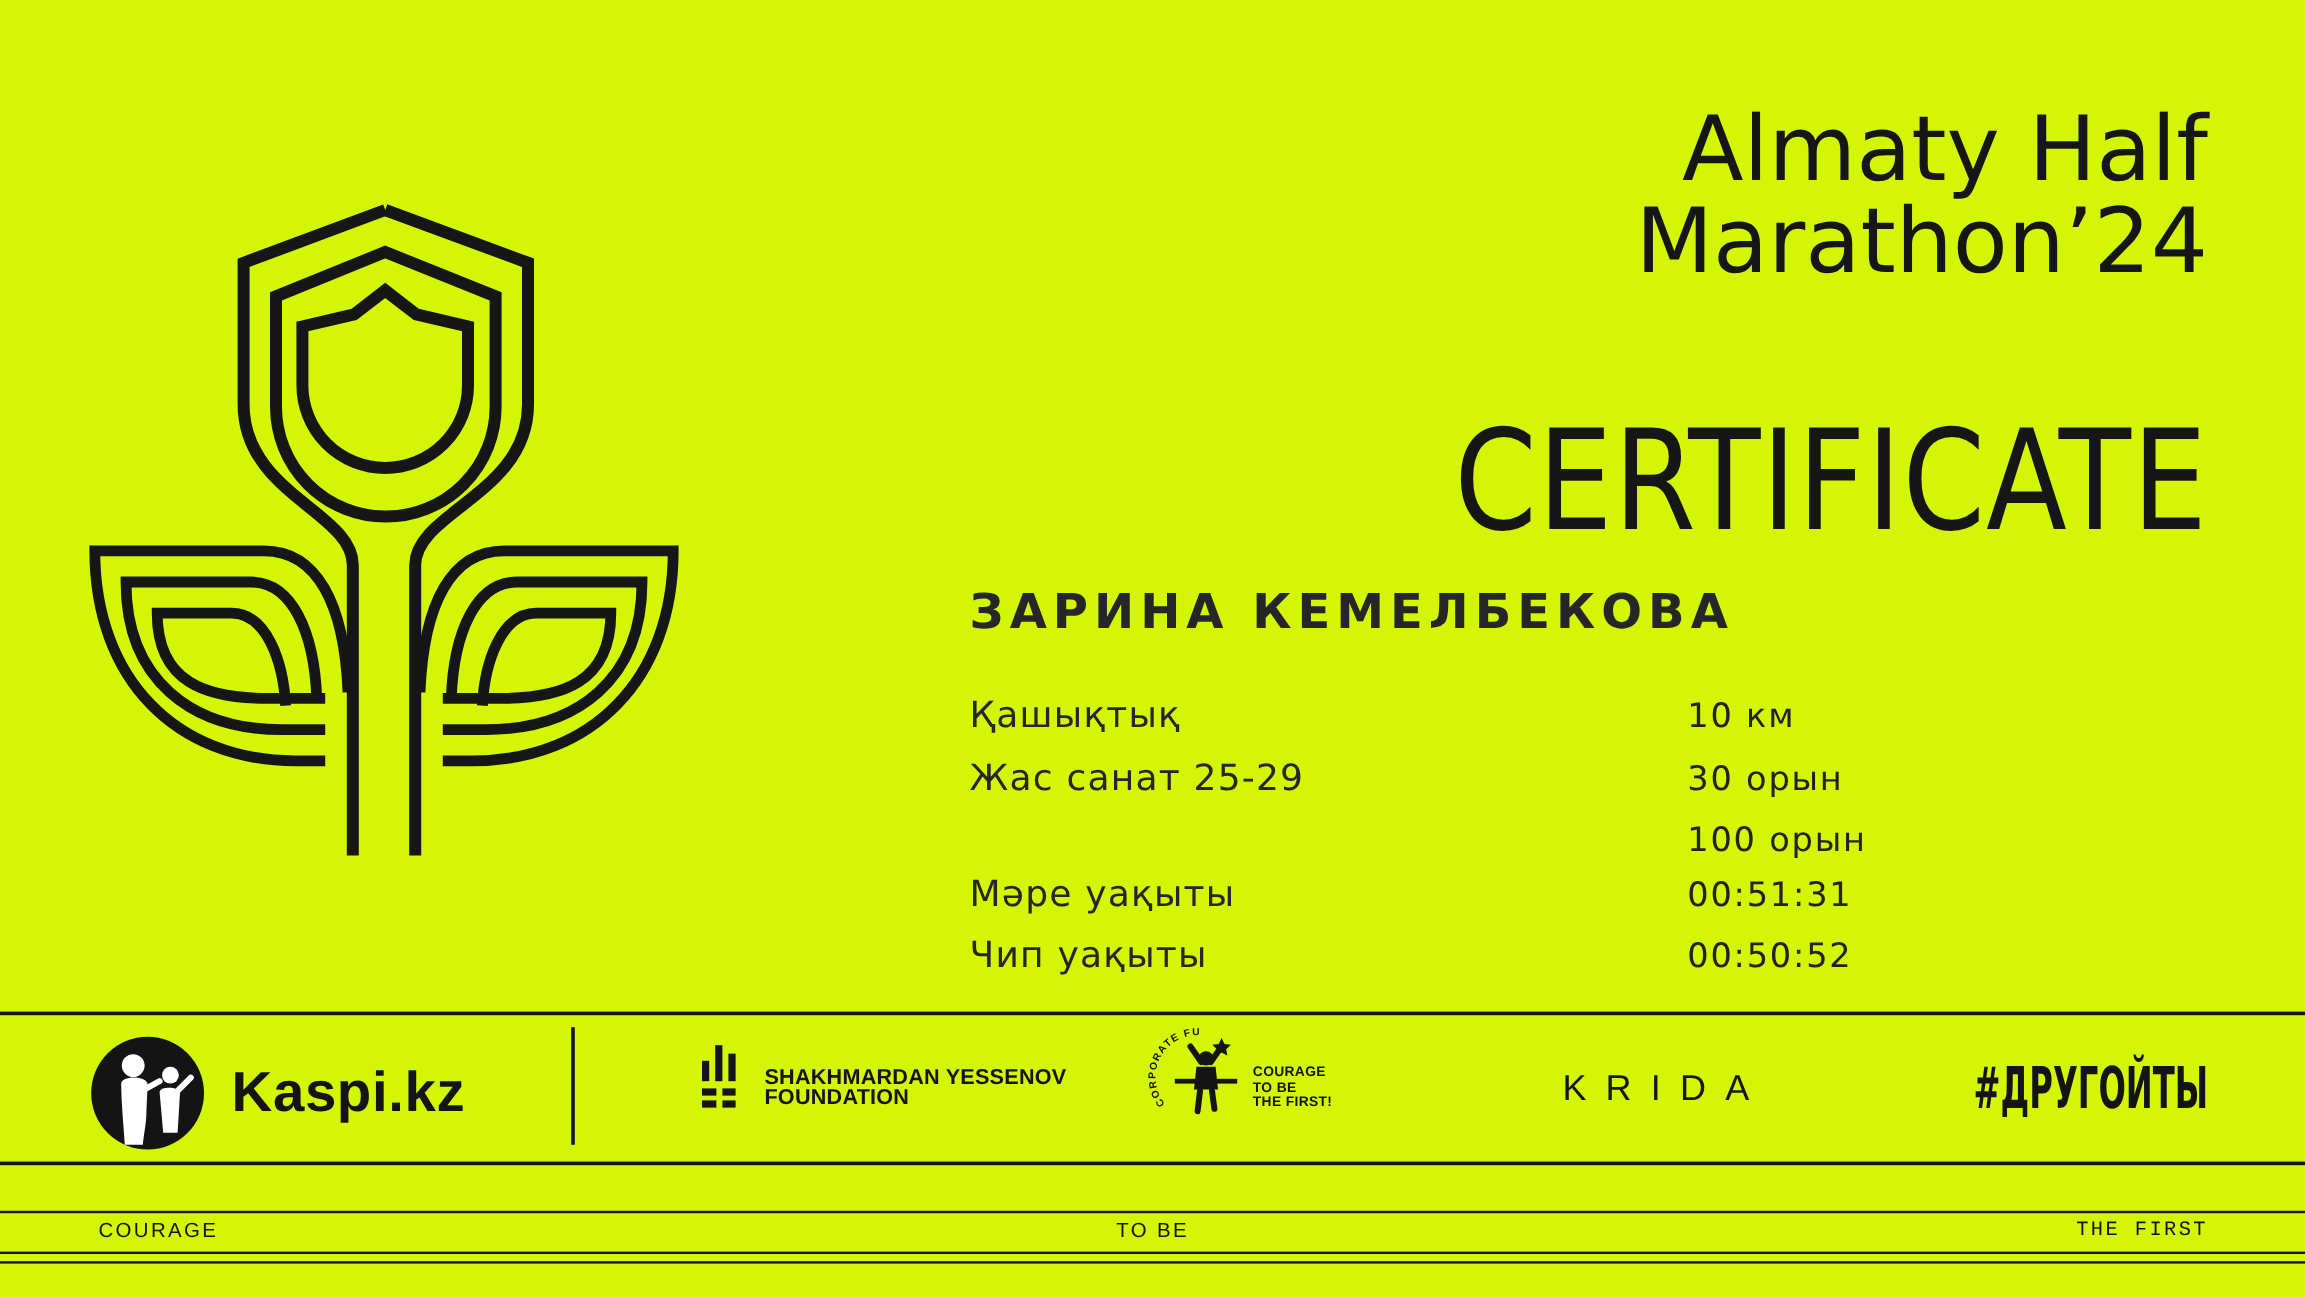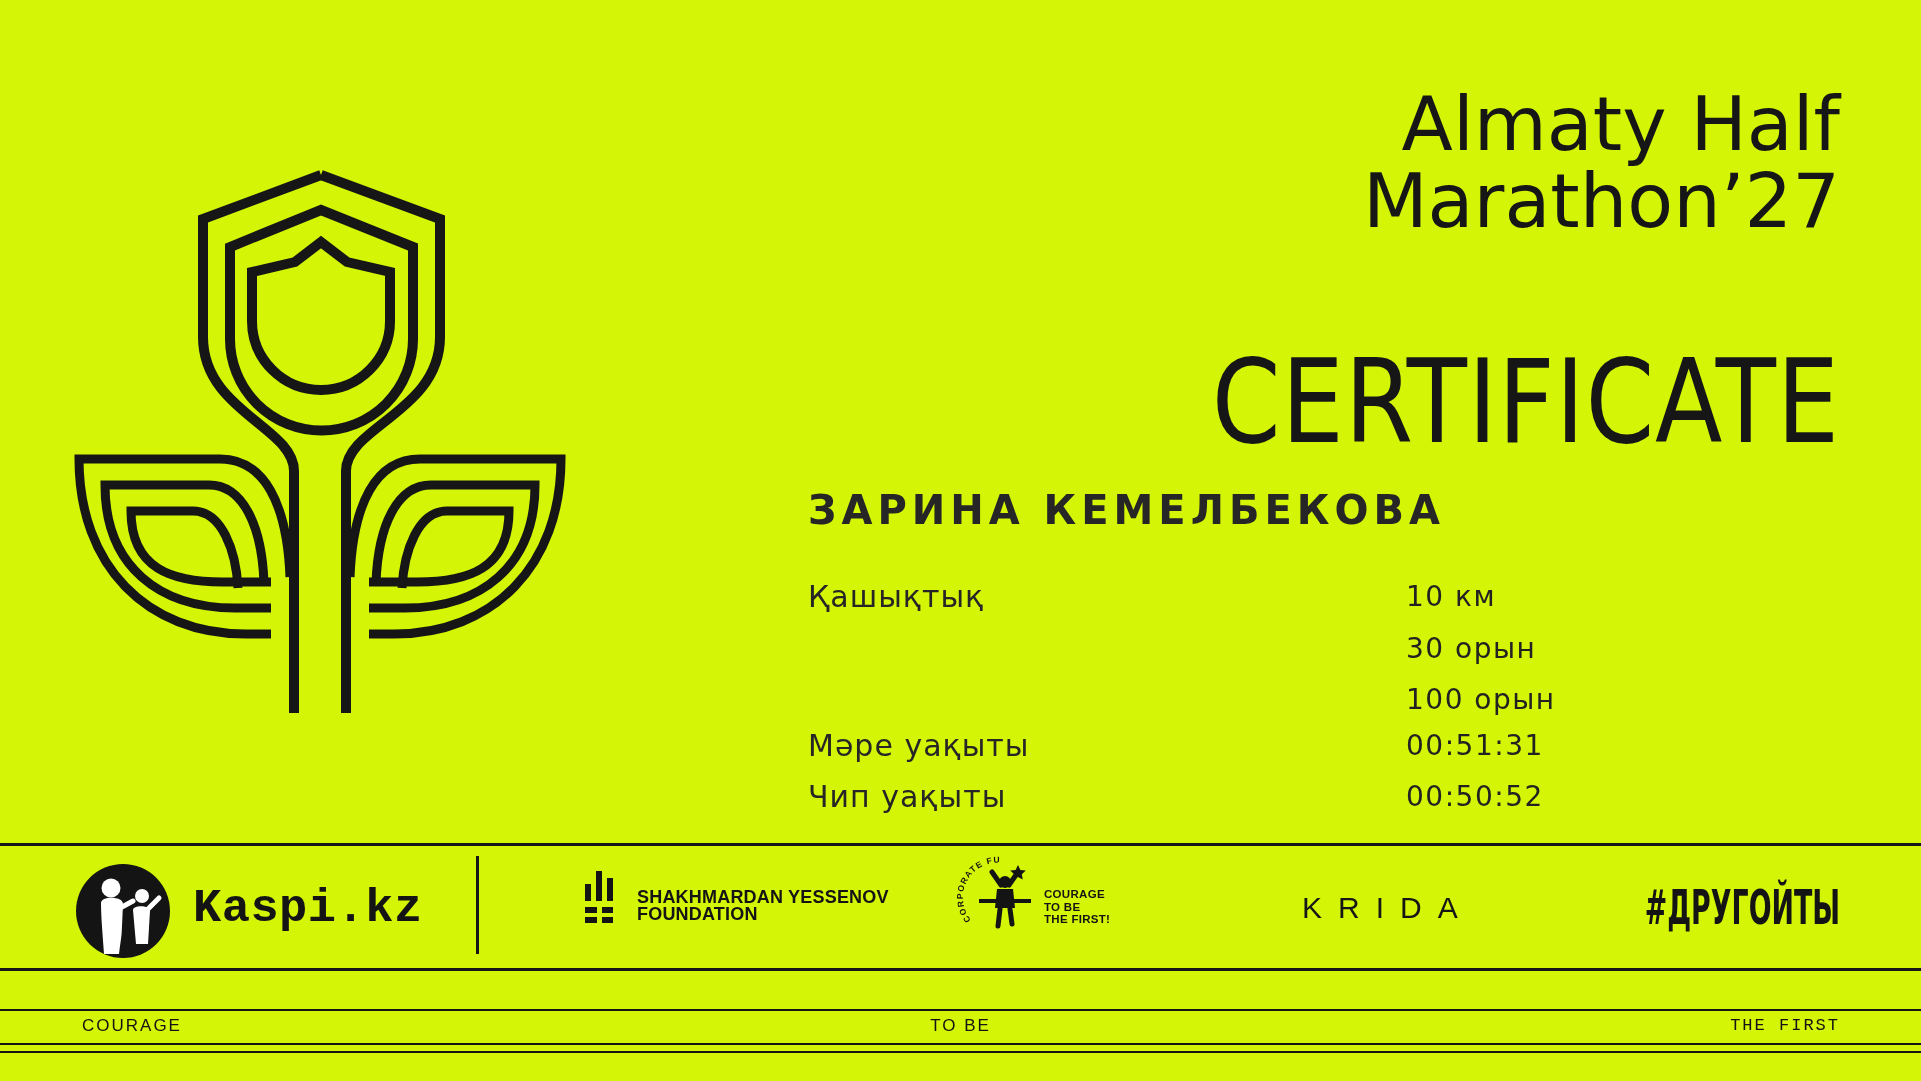--- a/index.html
+++ b/index.html
@@ -44,21 +44,21 @@
   .hl-band-bottom{top:968px;height:3px;}
   .hl-strip-1{top:1009px;height:2px;}
   .hl-strip-2{top:1043px;height:2px;}
   .hl-strip-3{top:1051px;height:2px;}
 
   
   .kaspi-circle{left:76px;top:864px;width:94px;height:94px;}
   .kaspi-word{
     left:193px;top:882px;font-size:47px;font-weight:700;color:#141414;
     letter-spacing:0.5px;white-space:nowrap;
-    font-family:Liberation Mono, monospace;
+    font-family:Liberation Sans, sans-serif;
   }
   .band-divider{left:476px;top:856px;width:3px;height:98px;background:#161616;}
   .yessenov-icon{left:585px;top:871px;width:28px;height:52px;}
   .yessenov-text{
     left:637px;top:889px;font-size:18px;line-height:17px;font-weight:700;
     letter-spacing:0.2px;color:#141414;white-space:nowrap;
     font-family:"Liberation Sans","DejaVu Sans",sans-serif;
   }
   .courage-logo{left:963px;top:858px;width:84px;height:84px;}
   .courage-text{
@@ -110,32 +110,33 @@
     <g transform="translate(494 0) scale(-1 1)">
       <path d="M 217,404 C 214,330 191,286 147,286 L 6,286 C 6,393 74,461 173,461 L 198,461"></path>
       <path d="M 191,410 C 189,353 170,312 136,312 L 32,312 C 32,394 87,435 162,435 L 198,435"></path>
       <path d="M 165,415 C 163,378 149,338 120,338 L 58,338 C 58,396 99,409 150,409 L 198,409"></path>
     </g>
   </g>
 </svg>
 
 <div class="abs event-title">
   <div>Almaty Half</div>
-  <div>Marathon’27</div>
+  <div>Marathon’24</div>
 </div>
 
 <div class="abs cert-heading">CERTIFICATE</div>
 
 <div class="abs runner-name">ЗАРИНА КЕМЕЛБЕКОВА</div>
 
 <div class="abs result-row row-0">
   <span class="lbl">Қашықтық</span>
   <span class="val">10 км</span>
 </div>
 <div class="abs result-row row-1">
+  <span class="lbl">Жас санат 25-29</span>
   <span class="val">30 орын</span>
 </div>
 <div class="abs result-row row-2">
   <span class="val">100 орын</span>
 </div>
 <div class="abs result-row row-3">
   <span class="lbl">Мәре уақыты</span>
   <span class="val">00:51:31</span>
 </div>
 <div class="abs result-row row-4">

